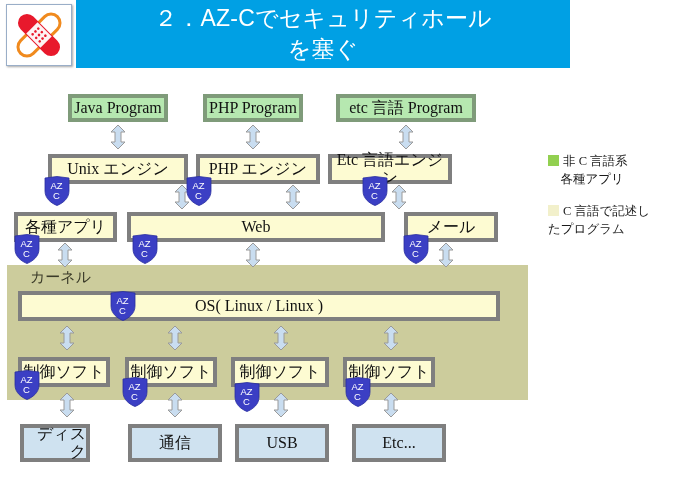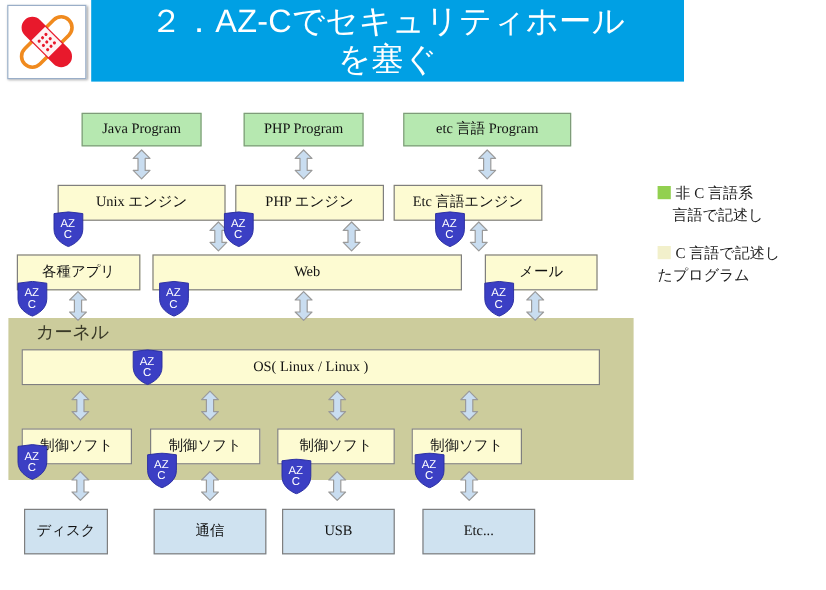--- a/index.html
+++ b/index.html
@@ -34,37 +34,37 @@
     position: absolute;
     left: 76px;
     top: 0px;
     width: 494px;
     height: 68px;
     background: #00a0e4;
   }
   .title-text {
     color: #ffffff;
     font-family: "Liberation Sans", "DejaVu Sans", sans-serif;
-    font-size: 27px;
+    font-size: 23px;
     line-height: 31px;
     text-align: center;
     padding-top: 3px;
     letter-spacing: 0.2px;
     white-space: pre-line;
   }
 
   
   .node {
     position: absolute;
     box-sizing: border-box;
-    border: 1px solid #4d7c0f;
+    border: 4px solid #4d7c0f;
     display: flex;
     align-items: center;
     justify-content: center;
-    font-size: 12px;
+    font-size: 16px;
     color: #111111;
     text-align: center;
     line-height: 1.15;
   }
   .node.green  { background: #b6e8b0; border-color: #7f9b7a; }
   .node.yellow { background: #fdfbd2; border-color: #7f7f7f; }
   .node.blue   { background: #cfe2f0; border-color: #7f7f7f; }
 
   
   .kernel-panel {
@@ -355,18 +355,18 @@
         <svg width="26" height="30" viewBox="0 0 26 30">
           <path d="M1 2 L13 0.5 L25 2 L25 15 C25 23 18 27.5 13 29.5 C8 27.5 1 23 1 15 Z" fill="#3b3fc4" stroke="#2a2ea0" stroke-width="0.8"></path>
           <text x="12.5" y="13" font-family="Liberation Sans, sans-serif" font-size="9.5" fill="#ffffff" text-anchor="middle">AZ</text>
           <text x="12.5" y="22.5" font-family="Liberation Sans, sans-serif" font-size="9.5" fill="#ffffff" text-anchor="middle">C</text>
         </svg>
       </div>
     </div>
 
   <div class="legend" id="legend">
       <div class="legend-row"><span class="swatch sw-green"></span><span class="legend-text" style="white-space: pre-line;">非 C 言語系
-　言語で記述し</span></div>
+　各種アプリ</span></div>
       <div class="legend-row"><span class="swatch sw-yellow"></span><span class="legend-text" style="white-space: pre-line;">C 言語で記述し
 たプログラム</span></div>
     </div>
 
 </div>
 
 </body></html>

